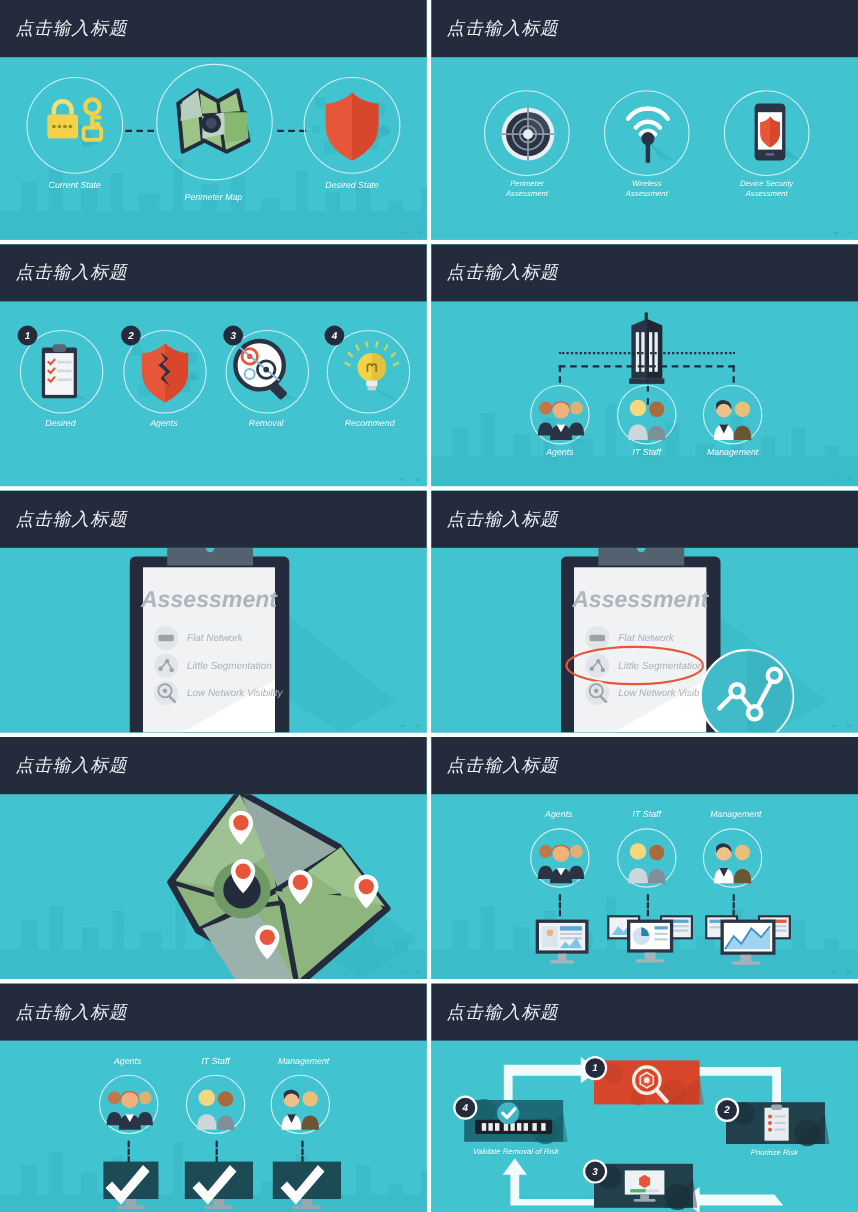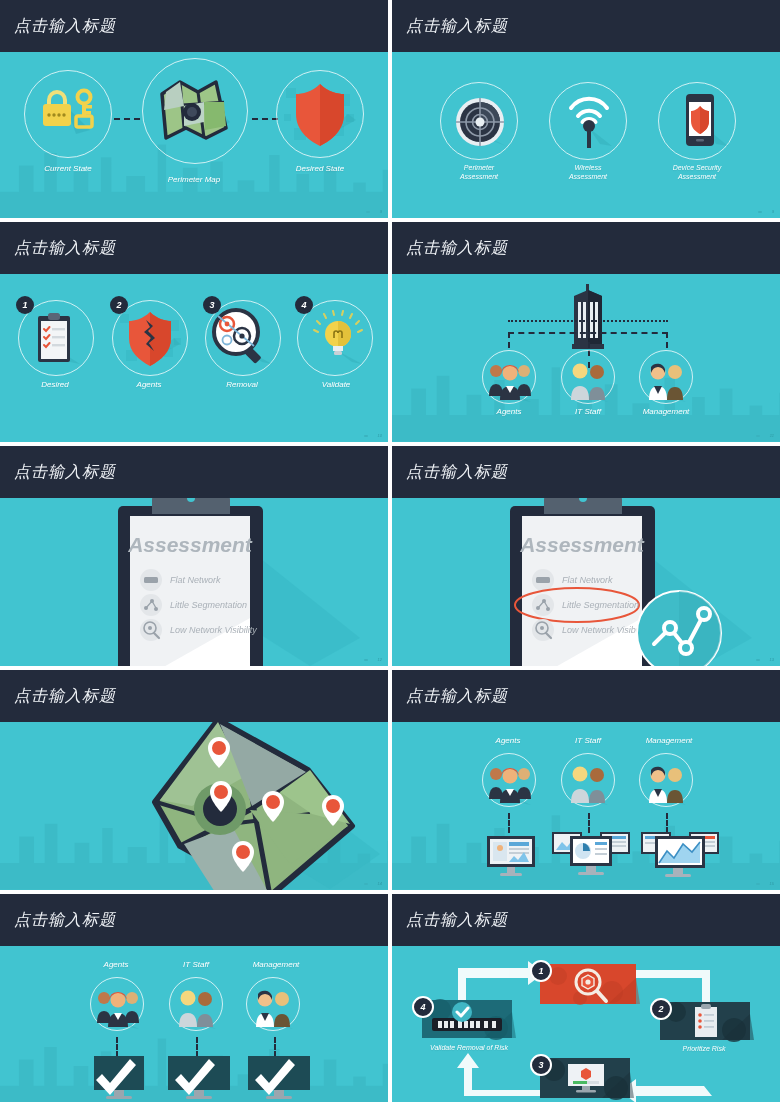--- a/index.html
+++ b/index.html
@@ -302,21 +302,21 @@
         </g>
         <circle cx="26" cy="24" r="13" fill="#f2d24b"></circle>
         <path d="M26 11 A13 13 0 0 1 26 37 Z" fill="#e3c13a"></path>
         <g fill="none" stroke="#8a7413" stroke-width="1.6">
             <path d="M22 28 v-5 a2 2 0 1 1 4 0"></path>
             <path d="M30 28 v-5 a2 2 0 1 0-4 0"></path>
           </g>
         <rect x="21" y="36" width="10" height="5" fill="#e8eef2"></rect>
         <rect x="22" y="41" width="8" height="4" rx="1.5" fill="#c9d0d6"></rect>
       </svg>
-      <div class="cap" style="left:336px;top:106px;">Validate</div>
+      <div class="cap" style="left:336px;top:106px;">Recommend</div>
 
       <div class="footer">
         <span class="footer-logo"></span>
         <span class="footer-num">10</span>
       </div>
     </div>
   </div>
 
   <div class="slide">
     <div class="hdr">

